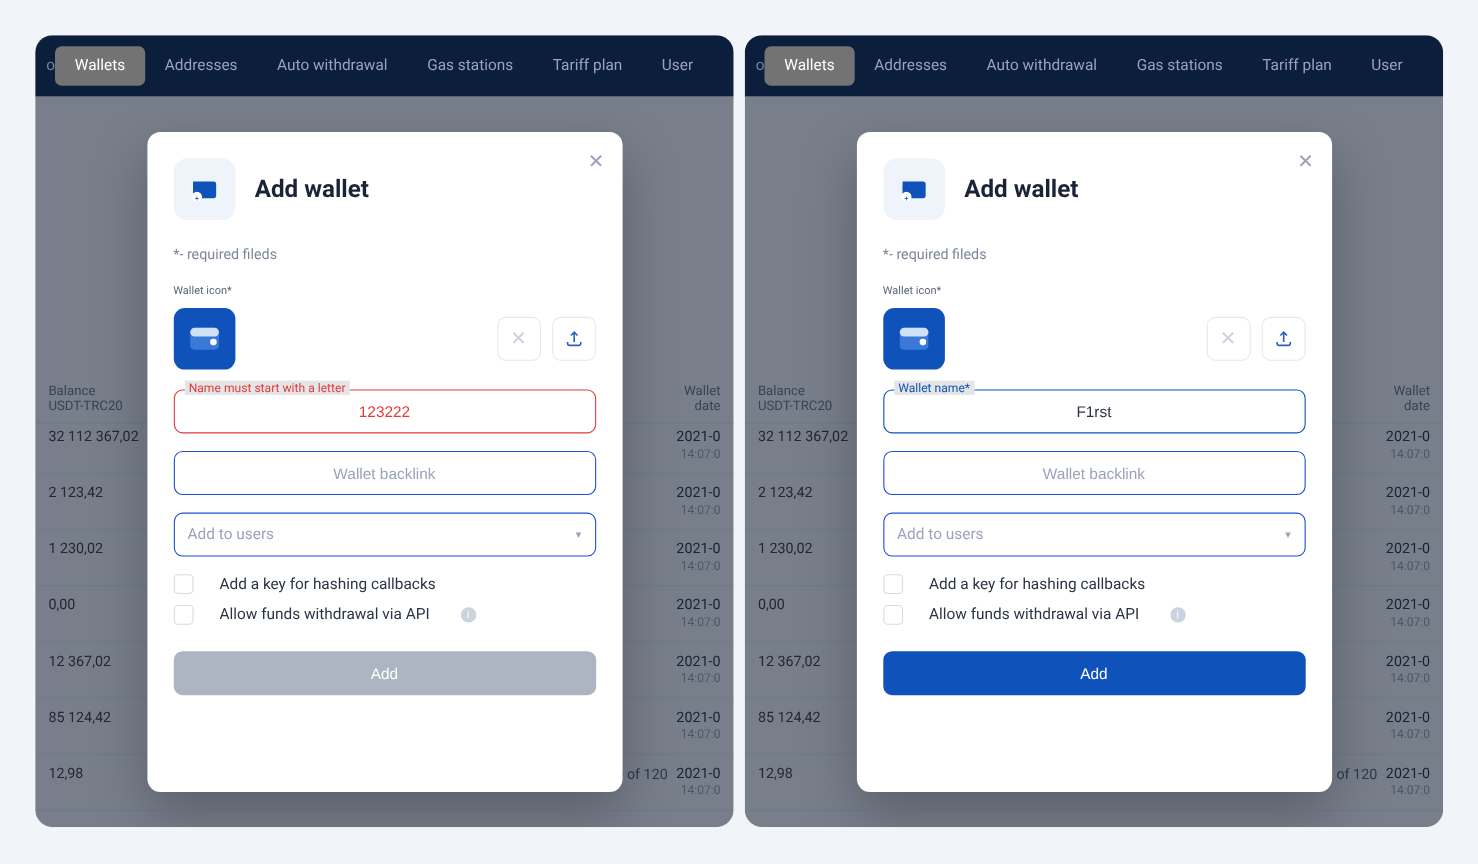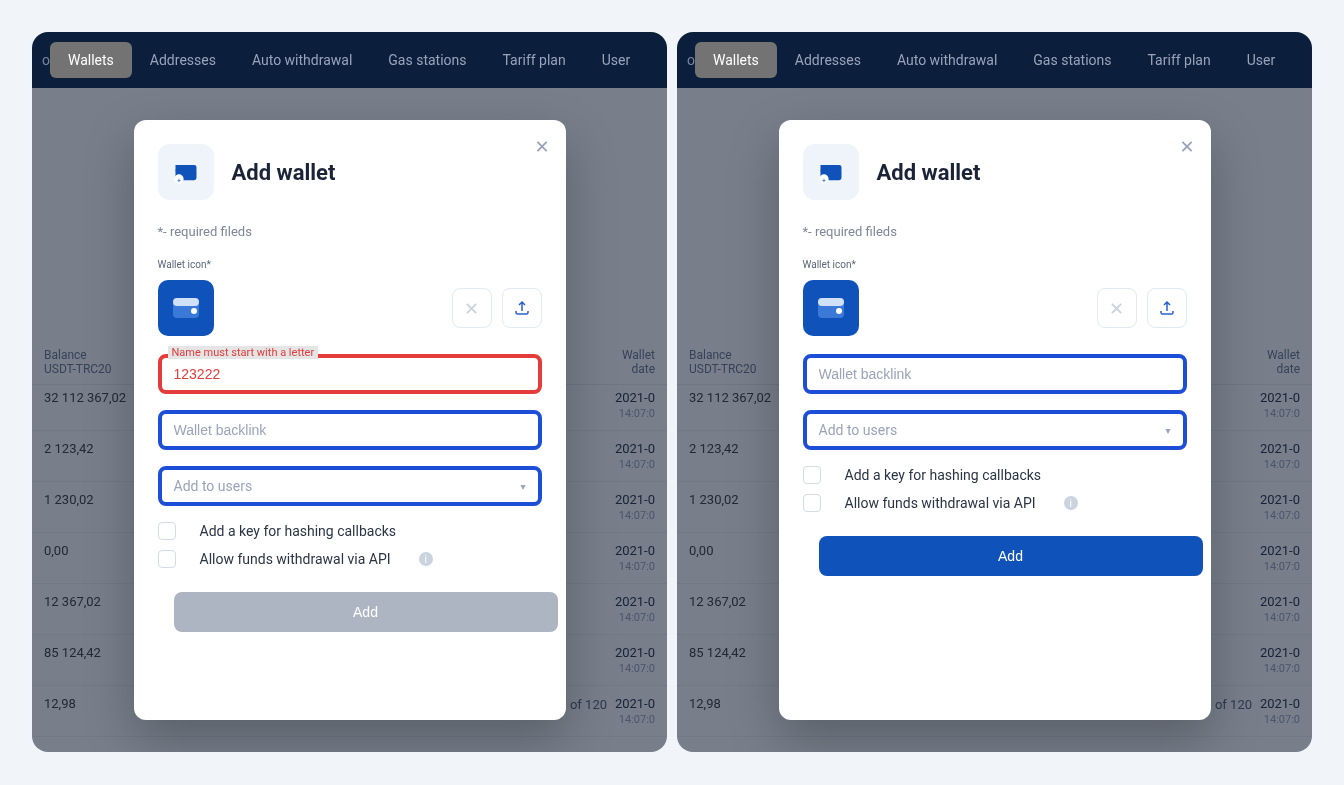--- a/index.html
+++ b/index.html
@@ -18,32 +18,32 @@
 .note { color: #7d869a; font-size: 13px; margin-bottom: 20px; margin-top: 10px; }
 .label { color: #5b6578; font-size: 10px; margin-bottom: 10px; display: block; }
 .icon-row { display: flex; align-items: center; gap: 10px; margin-bottom: 18px; }
 .wallet-preview { width: 56px; height: 56px; border-radius: 10px; background: #0f52ba; display: flex; align-items: center; justify-content: center; }
 .spacer { flex: 1; }
 .sq-btn { width: 40px; height: 40px; border: 1px solid #e3e9f1; border-radius: 8px; display: flex; align-items: center; justify-content: center; cursor: pointer; background: #fff; }
 .sq-btn .x { color: #cbd3df; font-size: 18px; }
 .sq-btn .up { color: #2b60c7; }
 .field { position: relative; margin-bottom: 16px; }
 .field .float { position: absolute; left: 10px; top: -8px; font-size: 11px; background: #e5e5e5; padding: 0 4px; }
-.field input, .field .select { width: 100%; height: 40px; border: 4px solid #1d4ed8; border-radius: 8px; padding: 0 12px; font-size: 14px; color: #2b3445; }
+.field input, .field .select { width: 100%; height: 40px; border: 1px solid #1d4ed8; border-radius: 8px; padding: 0 12px; font-size: 14px; color: #2b3445; text-align: center; }
 .field input::placeholder, .field .select.ph { color: #9aa3ba; }
 .field.err input { border-color: #e43b3b; color: #e43b3b; }
 .field.err .float { color: #e43b3b; }
 .field.ok input { border-color: #0f52ba; }
 .field.ok .float { color: #0f52ba; }
 .select { display: flex; align-items: center; justify-content: space-between; cursor: pointer; }
 .caret { color: #9aa3ba; font-size: 10px; }
 .check-row { display: flex; align-items: center; gap: 24px; margin-bottom: 10px; font-size: 14px; color: #2b3445; }
 .check { width: 18px; height: 18px; border: 1px solid #d5dce6; border-radius: 4px; cursor: pointer; }
 .info { width: 14px; height: 14px; border-radius: 50%; background: #cbd3df; color: #fff; font-size: 10px; display: flex; align-items: center; justify-content: center; margin-left: 4px; }
-.add-btn { width: 100%; height: 40px; border-radius: 8px; border: none; font-size: 14px; color: #fff; cursor: pointer; margin-top: 14px; margin-left: 16px; }
+.add-btn { width: 100%; height: 40px; border-radius: 8px; border: none; font-size: 14px; color: #fff; cursor: pointer; margin-top: 14px; }
 .add-btn.disabled { background: #adb5c2; }
 .add-btn.enabled { background: #0f52ba; }
 .table-bg { position: absolute; top: 56px; left: 0; right: 0; bottom: 0; background: #fff; z-index: 0; }
 .th-row { position: absolute; top: 260px; left: 0; right: 0; display: flex; justify-content: space-between; padding: 0 12px; font-size: 12px; color: #6c788e; border-bottom: 1px solid #e6ebf2; padding-bottom: 8px; }
 .rows { position: absolute; top: 292px; left: 0; right: 0; }
 .row { display: flex; justify-content: space-between; padding: 10px 12px; border-bottom: 1px solid #eef2f7; font-size: 13px; }
 .bal { color: #404040; width: 110px; }
 .dt { text-align: right; }
 .dt .d { color: #2b3445; font-size: 13px; }
 .dt .t { color: #9aa3ba; font-size: 11px; }
@@ -255,20 +255,24 @@
         <div class="sq-btn">
               <span class="x">✕</span>
             </div>
         <div class="sq-btn">
           <svg class="up" width="18" height="18" viewBox="0 0 24 24" fill="none" stroke="#2b60c7" stroke-width="2">
                 <path d="M12 16V4M8 8l4-4 4 4"></path>
                 <path d="M4 16v2a2 2 0 0 0 2 2h12a2 2 0 0 0 2-2v-2"></path>
               </svg>
         </div>
       </div>
+      <div class="field ok">
+        <span class="float">Wallet name*</span>
+        <input value="F1rst" style="">
+      </div>
       <div class="field">
         <input placeholder="Wallet backlink" style="">
       </div>
       <div class="field">
         <div class="select ph">
           <span>Add to users</span>
           <span class="caret">▾</span>
         </div>
       </div>
       <div class="check-row">

